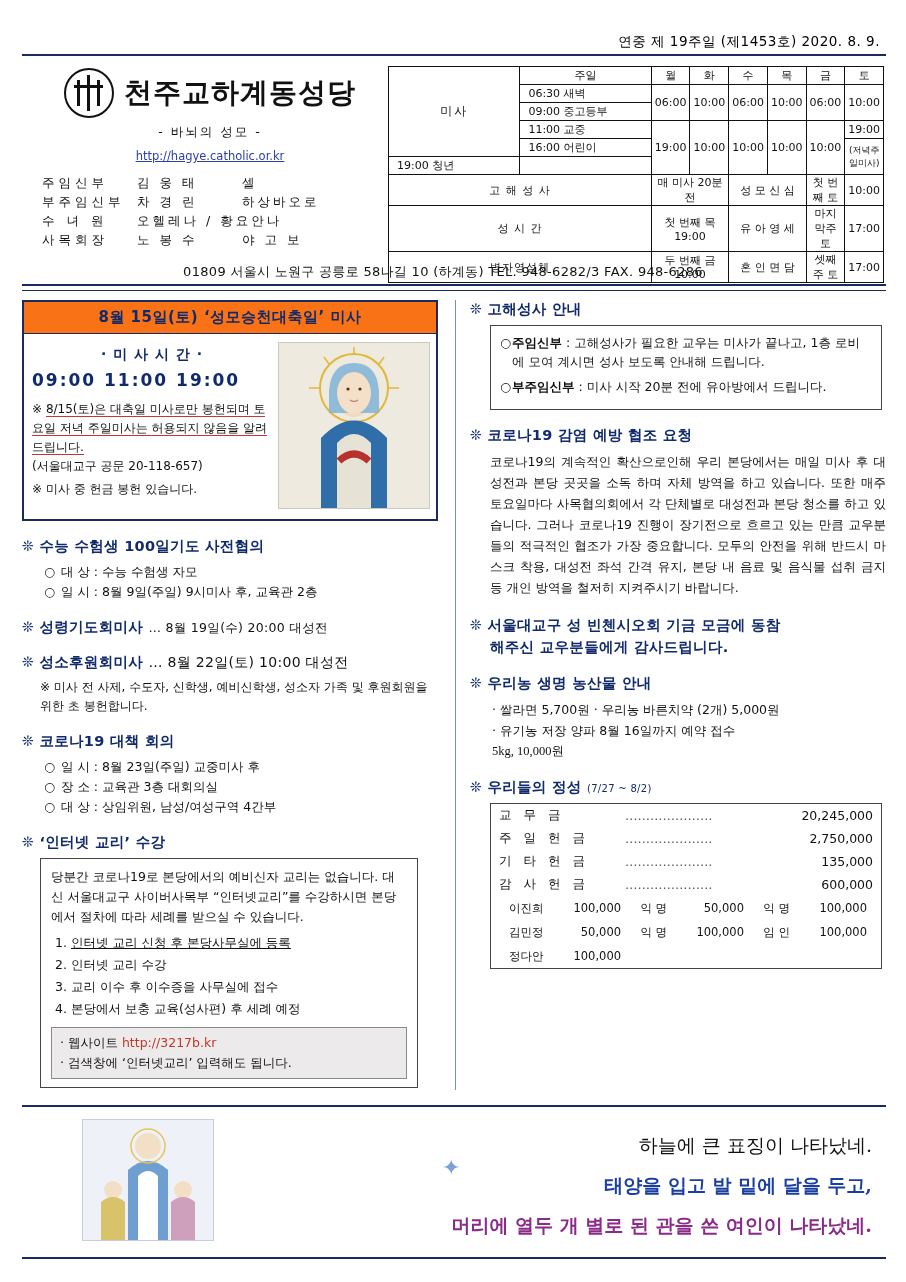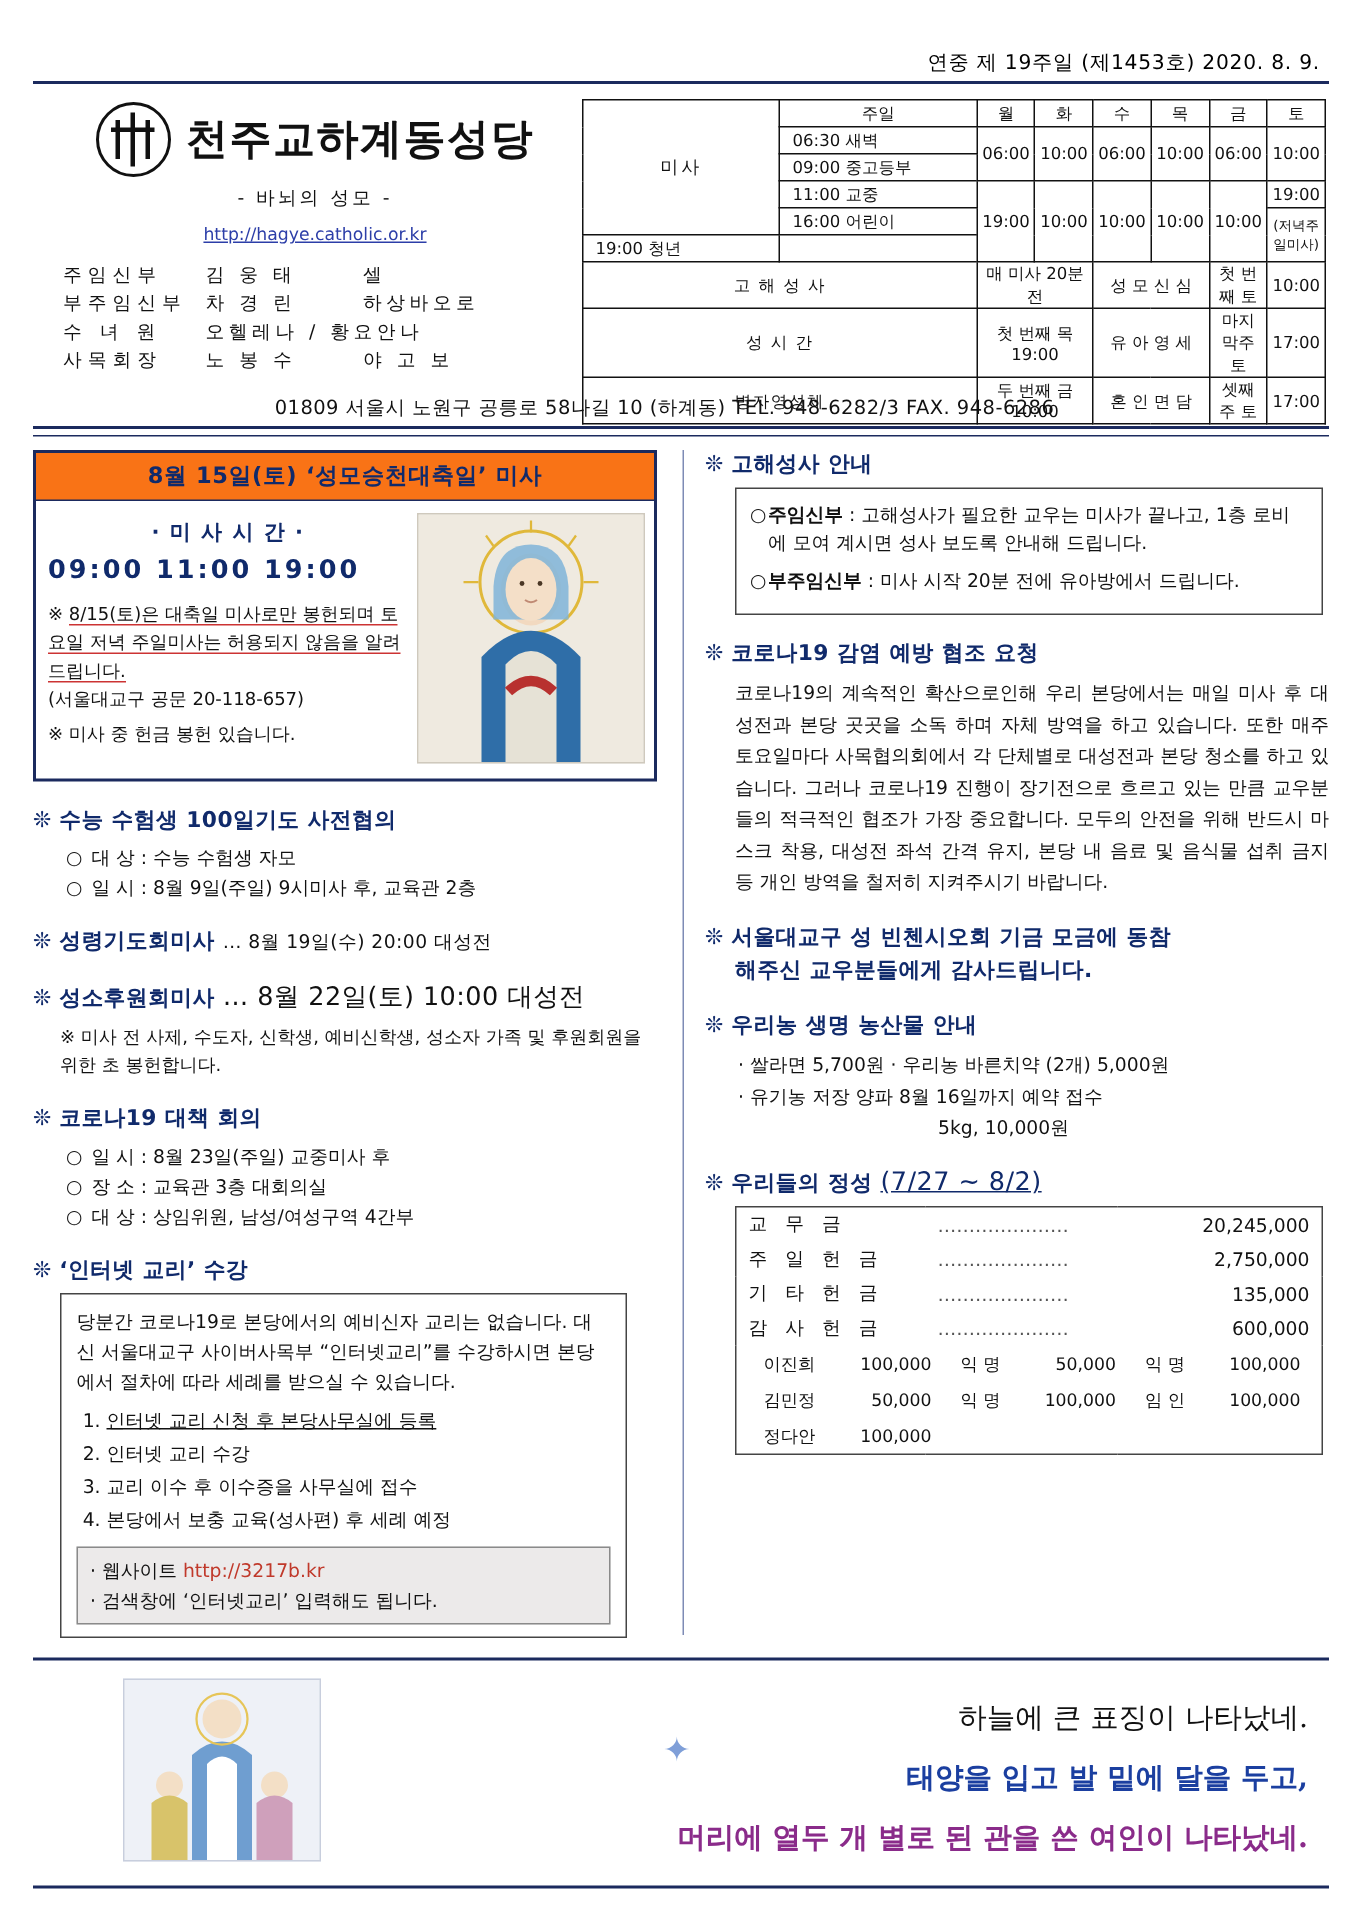--- a/index.html
+++ b/index.html
@@ -261,21 +261,21 @@
 
     <h3 class="sec"><span class="mk">❊</span><span>수능 수험생 100일기도 사전협의</span></h3>
     <div class="sub"><span class="b">○</span><span>대 상 : 수능 수험생 자모</span></div>
     <div class="sub"><span class="b">○</span><span>일 시 : 8월 9일(주일) 9시미사 후, 교육관 2층</span></div>
 
     <h3 class="sec"><span class="mk">❊</span><span>성령기도회미사</span>
       <span style="font-weight:normal;font-size:12.5px;color:#111;">…  8월 19일(수) 20:00 대성전</span>
     </h3>
 
     <h3 class="sec"><span class="mk">❊</span><span>성소후원회미사</span>
-      <span style="font-weight:normal;font-size:17px;color:#111;">…  8월 22일(토) 10:00 대성전</span>
+      <span style="font-weight:normal;font-size:14px;color:#111;">…  8월 22일(토) 10:00 대성전</span>
     </h3>
     <div class="note">※  미사 전 사제, 수도자, 신학생, 예비신학생, 성소자 가족 및 후원회원을 위한 초 봉헌합니다.</div>
 
     <h3 class="sec"><span class="mk">❊</span><span>코로나19 대책 회의</span></h3>
     <div class="sub"><span class="b">○</span><span>일 시 : 8월 23일(주일) 교중미사 후</span></div>
     <div class="sub"><span class="b">○</span><span>장 소 :  교육관 3층 대회의실</span></div>
     <div class="sub"><span class="b">○</span><span>대 상 :  상임위원, 남성/여성구역 4간부</span></div>
 
     <h3 class="sec"><span class="mk">❊</span><span>‘인터넷 교리’ 수강</span></h3>
     <div class="ibox">
@@ -311,24 +311,24 @@
     </div>
 
     <h3 class="sec"><span class="mk">❊</span><span>코로나19 감염 예방 협조 요청</span></h3>
     <div class="para">코로나19의 계속적인 확산으로인해 우리 본당에서는 매일 미사 후 대성전과 본당 곳곳을 소독 하며 자체 방역을 하고 있습니다. 또한 매주 토요일마다 사목협의회에서 각 단체별로 대성전과 본당 청소를 하고 있습니다. 그러나 코로나19 진행이 장기전으로 흐르고 있는 만큼 교우분들의 적극적인 협조가 가장 중요합니다. 모두의 안전을 위해 반드시 마스크 착용, 대성전 좌석 간격 유지, 본당 내 음료 및 음식물 섭취 금지 등 개인 방역을 철저히 지켜주시기 바랍니다.</div>
 
     <h3 class="sec" style="line-height:22px;"><span class="mk">❊</span><span>서울대교구 성 빈첸시오회 기금 모금에 동참</span><br><span style="margin-left:20px;">해주신 교우분들에게 감사드립니다.</span></h3>
 
     <h3 class="sec"><span class="mk">❊</span><span>우리농 생명 농산물 안내</span></h3>
     <div class="rlist">· <span>쌀라면  5,700원   ·  우리농 바른치약 (2개) 5,000원</span></div>
     <div class="rlist">· <span>유기농 저장 양파 8월 16일까지 예약 접수</span></div>
-    <div class="rlist" style="text-align:center;padding-right:40px;">5kg,  10,000원</div>
+    <div class="rlist" style="text-align:left;padding-right:40px;font-family:Liberation Serif, serif;">5kg,  10,000원</div>
 
     <h3 class="sec"><span class="mk">❊</span><span>우리들의 정성</span>
-      <span style="font-weight:normal;font-size:17px;text-decoration:underline;">(7/27 ~ 8/2)</span>
+      <span style="font-weight:normal;font-size:10px;">(7/27 ~ 8/2)</span>
     </h3>
     <table class="offer">
       <tbody>
           <tr>
         <td class="ofk">교 무 금</td>
         <td class="ofd">…………………</td>
         <td class="ofv">20,245,000</td>
       </tr>
       <tr>
         <td class="ofk">주 일 헌 금</td>

